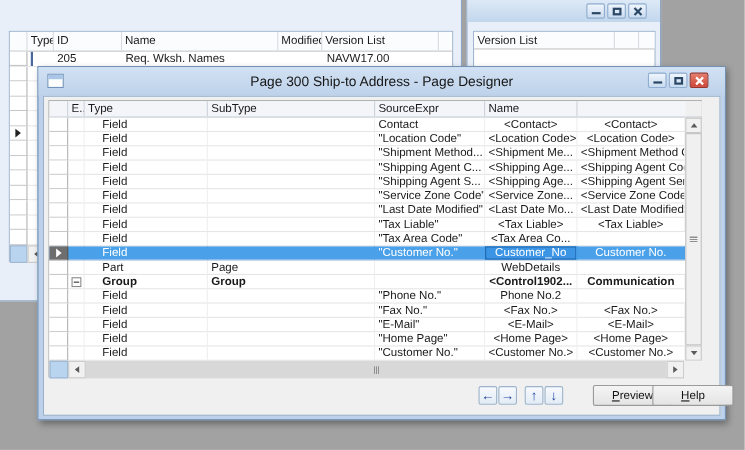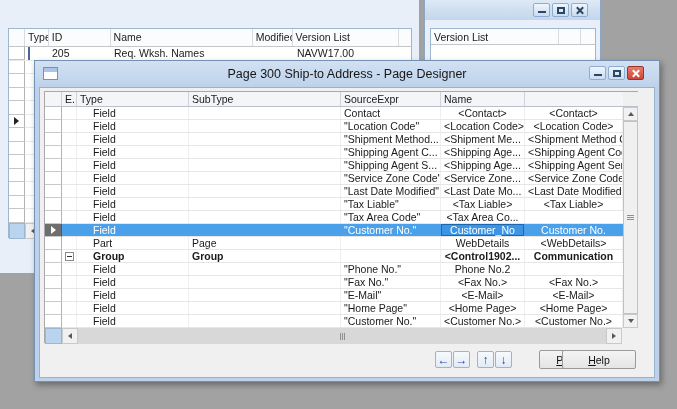--- a/index.html
+++ b/index.html
@@ -307,21 +307,20 @@
             <div class="gc name-c c-name">Customer_No</div>
             <div class="gc cap-c c-cap">Customer No.</div>
           </div>
           <div class="grow">
             <div class="gc sel-c c-sel"></div>
             <div class="gc e-c c-e"></div>
             <div class="gc type-c c-type">Part</div>
             <div class="gc sub-c c-sub">Page</div>
             <div class="gc src-c c-src"></div>
             <div class="gc name-c c-name">WebDetails</div>
-            <div class="gc cap-c c-cap">&lt;WebDetails&gt;</div>
           </div>
           <div class="grow brow">
             <div class="gc sel-c c-sel"></div>
             <div class="gc e-c c-e"><span class="expander"></span></div>
             <div class="gc type-c c-type">Group</div>
             <div class="gc sub-c c-sub">Group</div>
             <div class="gc src-c c-src"></div>
             <div class="gc name-c c-name">&lt;Control1902...</div>
             <div class="gc cap-c c-cap">Communication</div>
           </div>
@@ -395,17 +394,17 @@
         <div class="hfill"></div>
       </div>
     </div>
     <button class="navbtn" style="left:395px">←</button>
     <button class="navbtn" style="left:413px">→</button>
     <button class="navbtn" style="left:437px">↑</button>
     <button class="navbtn" style="left:455px">↓</button>
     <button class="pushbtn" style="left:499px;width:72px">
         <span class="lbl">Preview</span>
       </button>
-    <button class="pushbtn" style="left:522px;width:74px">
+    <button class="pushbtn" style="left:553px;width:74px">
         <span class="lbl">Help</span>
       </button>
   </div>
 </section>
 
 </body></html>

